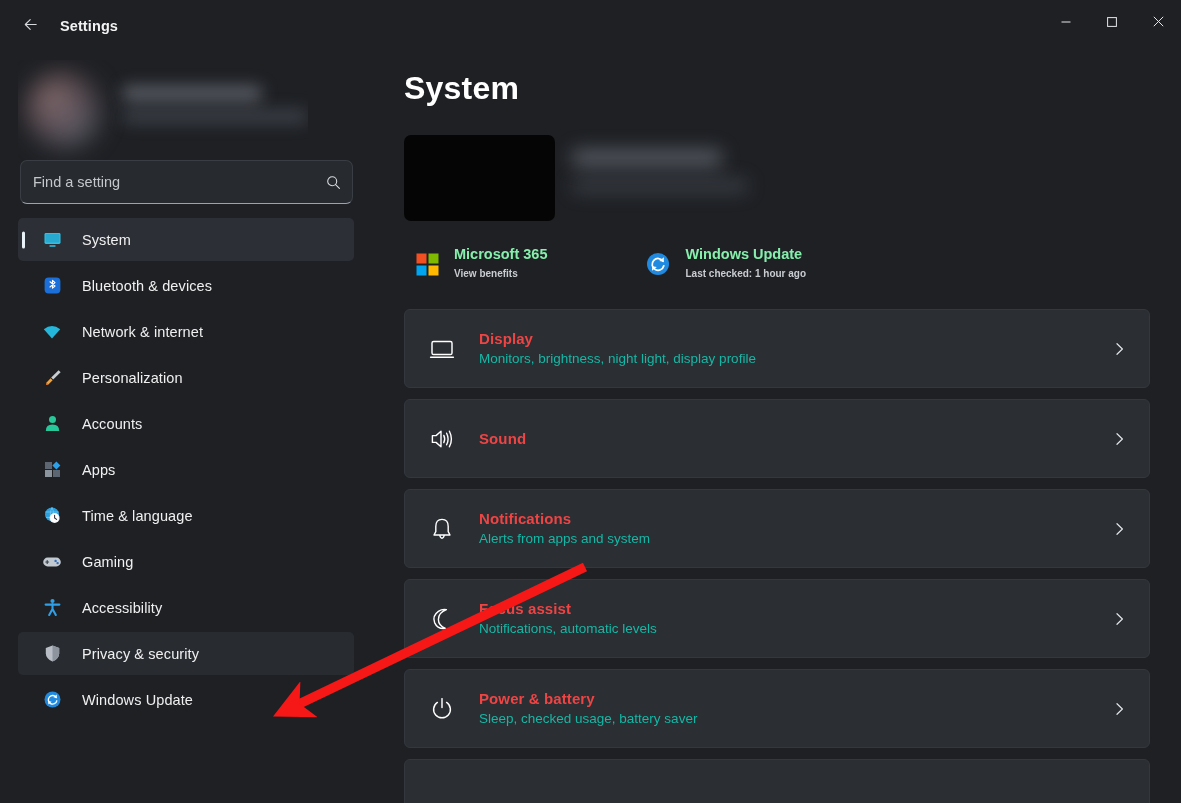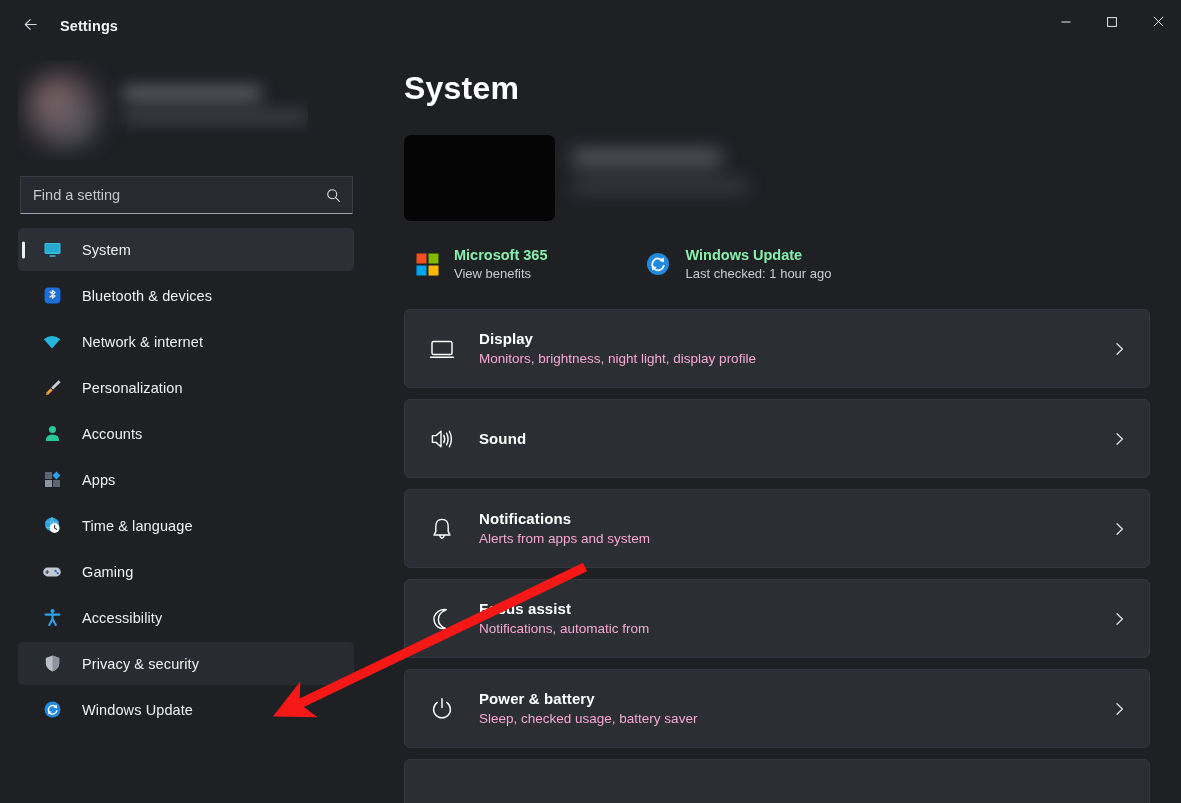--- a/index.html
+++ b/index.html
@@ -93,26 +93,26 @@
   .profile .blur-line2 {
     position: absolute; left: 104px; top: 50px;
     width: 186px; height: 13px;
     background: rgba(126,134,150,.34);
     filter: blur(8px);
     border-radius: 6px;
   }
 
   .searchbox {
     position: relative;
-    margin: 16px 0 0 20px;
-    width: 333px; height: 38px;
+    margin: 0 0 0 20px;
+    width: 333px; height: 44px;
     background: #272a2f;
     border: 1px solid #3a3e44;
     border-bottom: 1px solid #9aa3ae;
-    border-radius: 1px;
+    border-radius: 7px;
     display: flex;
     align-items: center;
   }
   .searchbox input {
     flex: 1;
     height: 100%;
     background: transparent;
     border: none;
     outline: none;
     color: #e6e6e6;
@@ -225,24 +225,25 @@
   }
   .infocard .ic-text { margin-left: 12px; }
   .infocard .ic-title {
     font-size: 14.5px;
     font-weight: 600;
     color: #86efac;
     line-height: 18px;
     white-space: nowrap;
   }
   .infocard .ic-sub {
-    font-size: 13px;
+    font-size: 10px;
     color: #c9ccd1;
     line-height: 18px;
     white-space: nowrap;
+    font-weight: bold;
   }
   .infocard.m365 { margin-left: 2px; }
   .infocard.wu   { margin-left: 76px; }
 
   .cards {
     margin: 22px 0 0 32px;
     width: 746px;
   }
   .card {
     position: relative;
@@ -259,27 +260,27 @@
   .card .card-ico {
     width: 30px; height: 30px;
     display: flex; align-items: center; justify-content: center;
     flex: 0 0 30px;
     color: #ffffff;
   }
   .card .card-text { margin-left: 22px; }
   .card .card-title {
     font-size: 15px;
     font-weight: 600;
-    color: #ffffff;
+    color: #ef4444;
     line-height: 21px;
     letter-spacing: .1px;
   }
   .card .card-sub {
     font-size: 13.5px;
-    color: #f9a8d4;
+    color: #14b8a6;
     line-height: 20px;
   }
   .card .chev {
     position: absolute;
     right: 22px; top: 50%;
     transform: translateY(-50%);
     display: flex; align-items: center; justify-content: center;
   }
   .card.partial { height: 79px; }
 
@@ -581,21 +582,21 @@
 
       <div class="card">
         <span class="card-ico">
           <svg width="26" height="26" viewBox="0 0 26 26">
             <path d="M17.4 3.6 Q9.4 6.6 9.4 13.4 Q9.4 19.4 16.4 22.4
                      Q8.6 23.4 5.6 16.6 Q3 10 9.4 5.4 Q13 2.8 17.4 3.6 Z" stroke="#ffffff" stroke-width="1.4" fill="none" stroke-linejoin="round"></path>
           </svg>
         </span>
         <span class="card-text">
           <span class="card-title">Focus assist</span><br>
-          <span class="card-sub">Notifications, automatic from</span>
+          <span class="card-sub">Notifications, automatic levels</span>
         </span>
         <span class="chev">
           <svg width="15" height="15" viewBox="0 0 15 15">
             <path d="M5 2.2 L10.4 7.5 L5 12.8" stroke="#e2e5e9" stroke-width="1.2" fill="none" stroke-linecap="round" stroke-linejoin="round"></path>
           </svg>
         </span>
       </div>
 
       <div class="card">
         <span class="card-ico">

